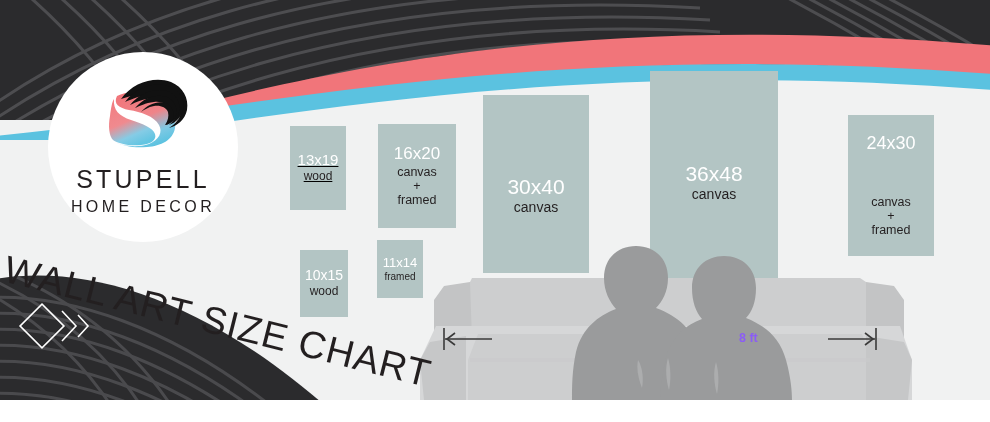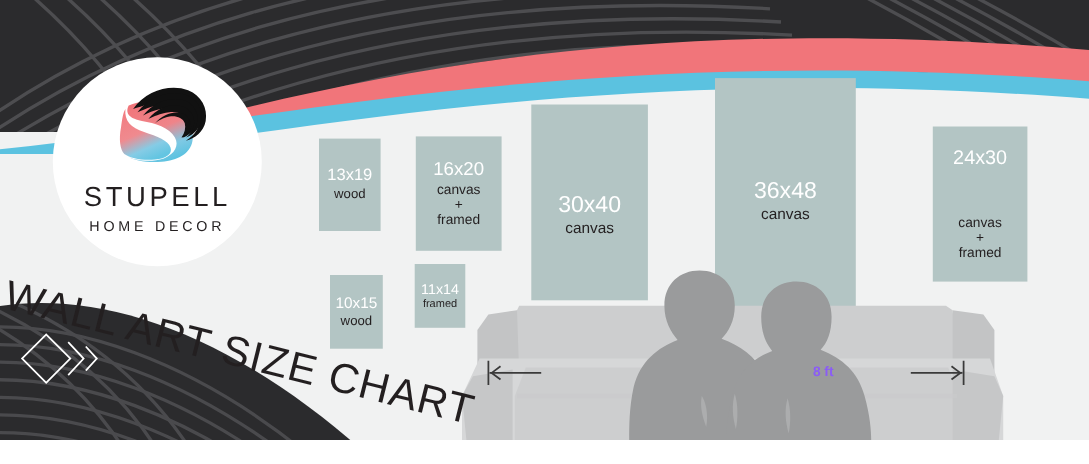--- a/index.html
+++ b/index.html
@@ -51,21 +51,21 @@
     display:flex;flex-direction:column;align-items:center;justify-content:flex-start;
   }
   .logo-mark{margin-top:14px;width:120px;height:98px;}
   .logo-word{
     margin-top:1px;
     font-size:25px;letter-spacing:3.2px;color:#231f20;
     font-family:"Liberation Sans", sans-serif;font-weight:400;
   }
   .logo-sub{
     margin-top:4px;
-    font-size:13px;letter-spacing:3.4px;color:#231f20;
+    font-size:16px;letter-spacing:3.4px;color:#231f20;
     font-family:"Liberation Sans", sans-serif;font-weight:400;
   }
 
   
   .headline{
     position:absolute;left:10px;top:248px;
     transform:rotate(14deg);
     transform-origin:0 0;
     font-size:38px;letter-spacing:1px;color:#231f20;
     white-space:nowrap;
@@ -91,21 +91,21 @@
     text-align:center;
     font-family:"Liberation Sans", sans-serif;
   }
   .frame .size{
     color:#ffffff;font-weight:400;line-height:1.05;
   }
   .frame .kind{
     color:#231f20;line-height:1.12;margin-top:2px;
   }
 
-  .f-13x19{left:290px;top:126px;width:56px;height:84px;}
+  .f-13x19{left:290px;top:126px;width:56px;height:84px;text-decoration:underline;}
   .f-13x19 .size{font-size:15px;}
   .f-13x19 .kind{font-size:12px;}
 
   .f-16x20{left:378px;top:124px;width:78px;height:104px;}
   .f-16x20 .size{font-size:17px;}
   .f-16x20 .kind{font-size:12.5px;}
 
   .f-10x15{left:300px;top:250px;width:48px;height:67px;}
   .f-10x15 .size{font-size:14px;}
   .f-10x15 .kind{font-size:12px;}

